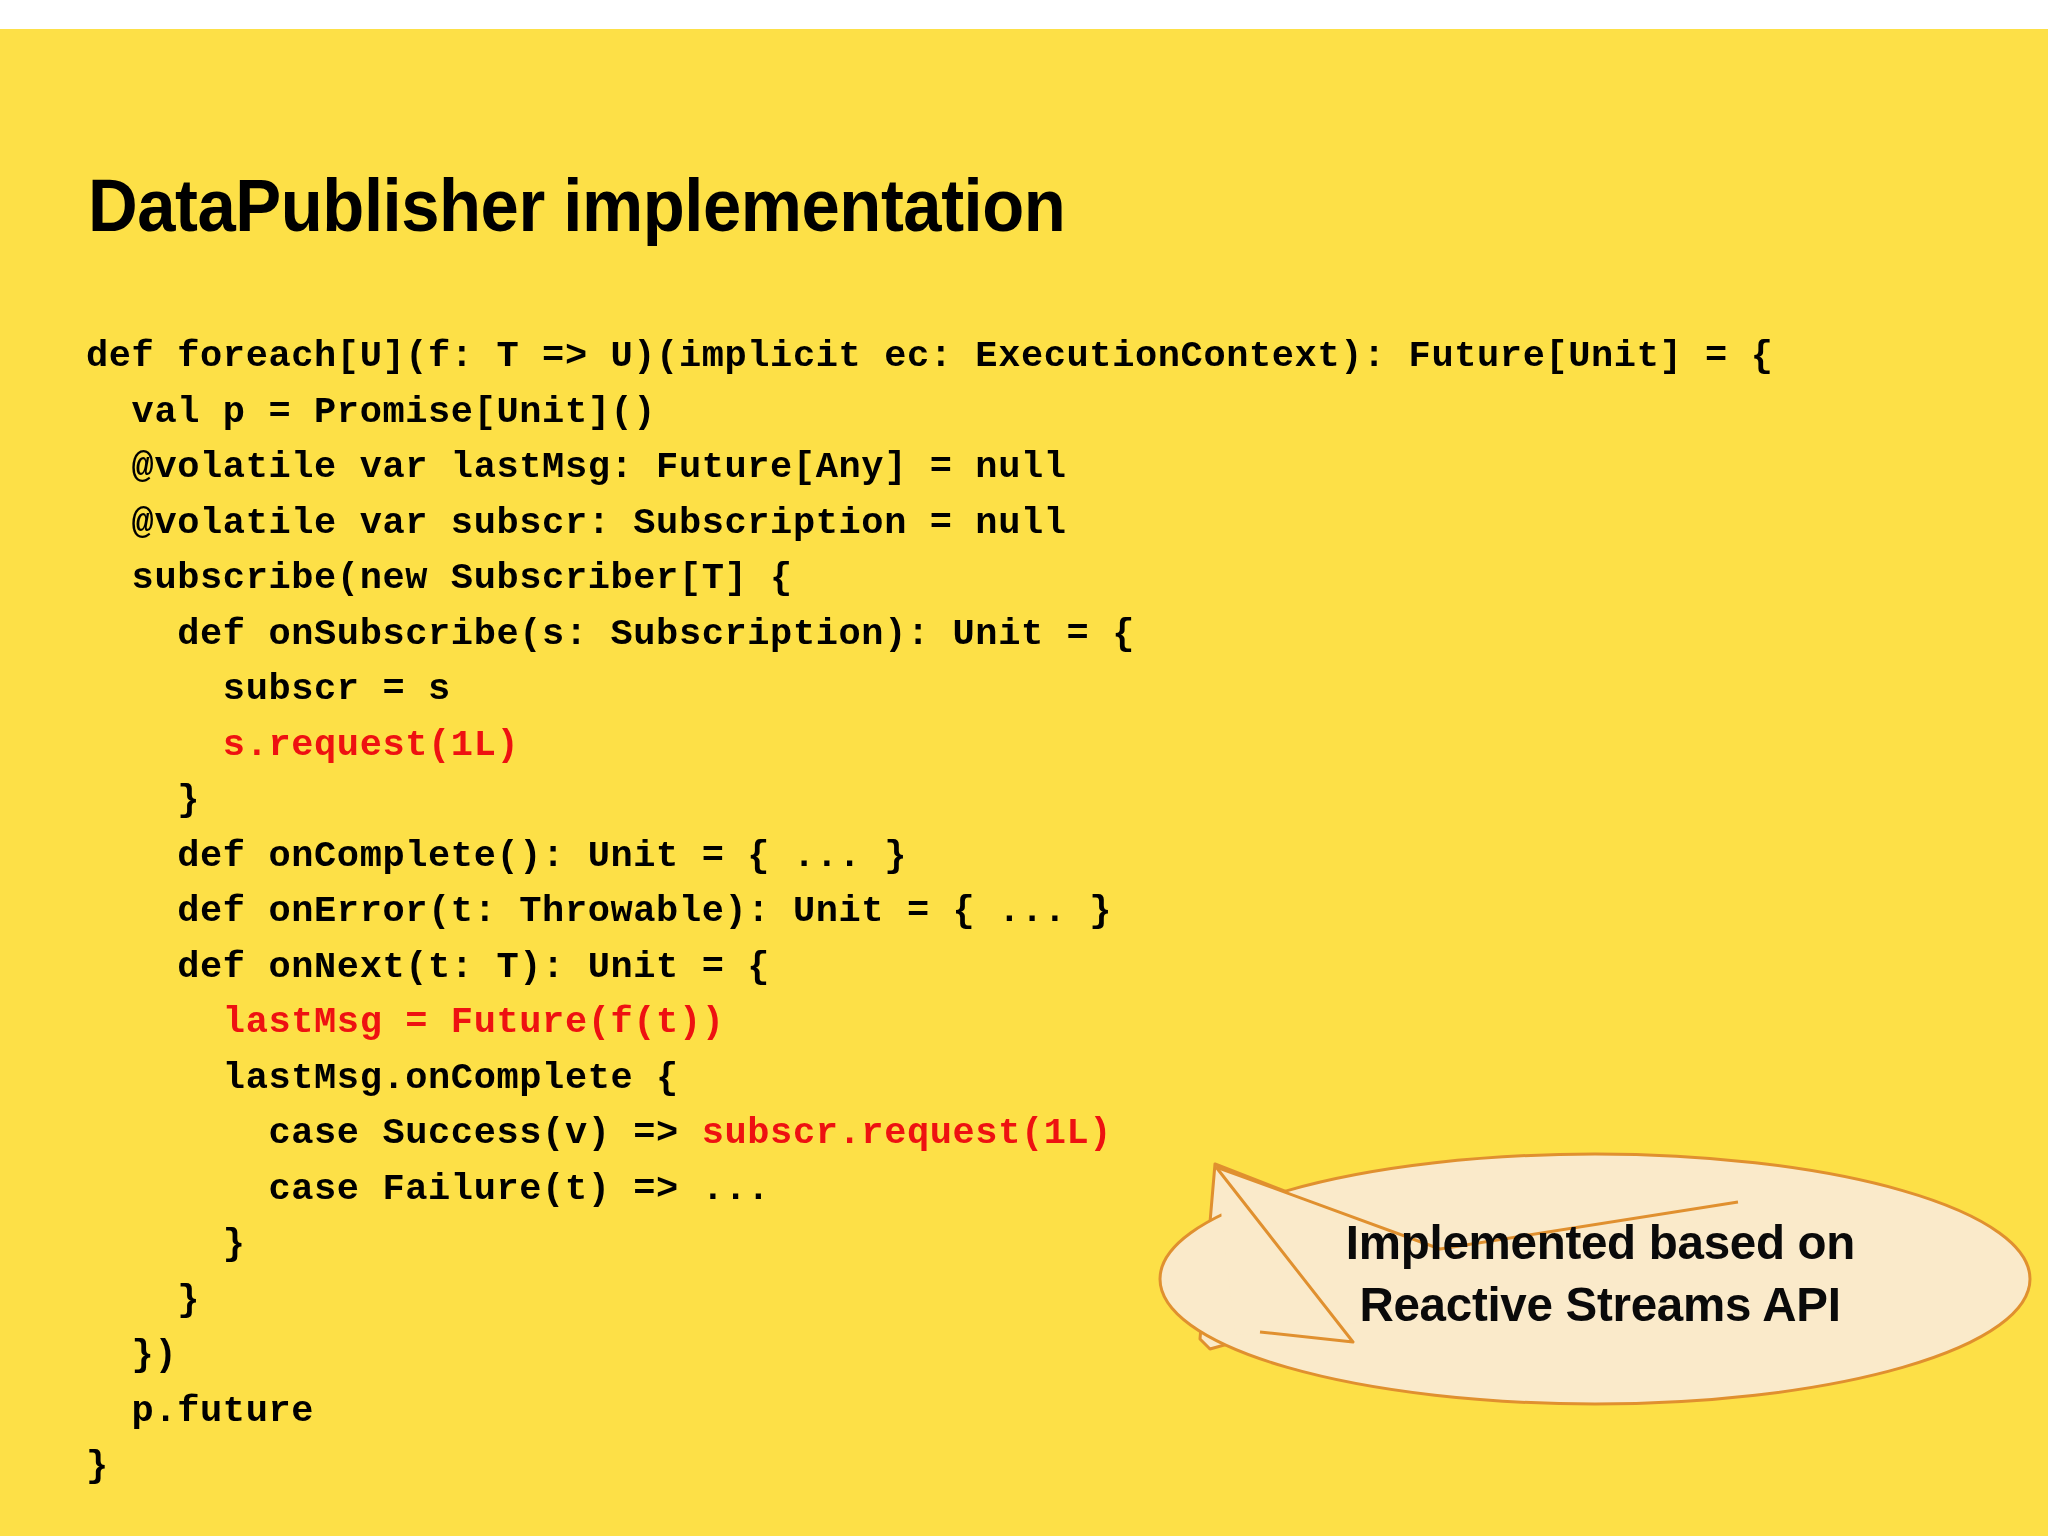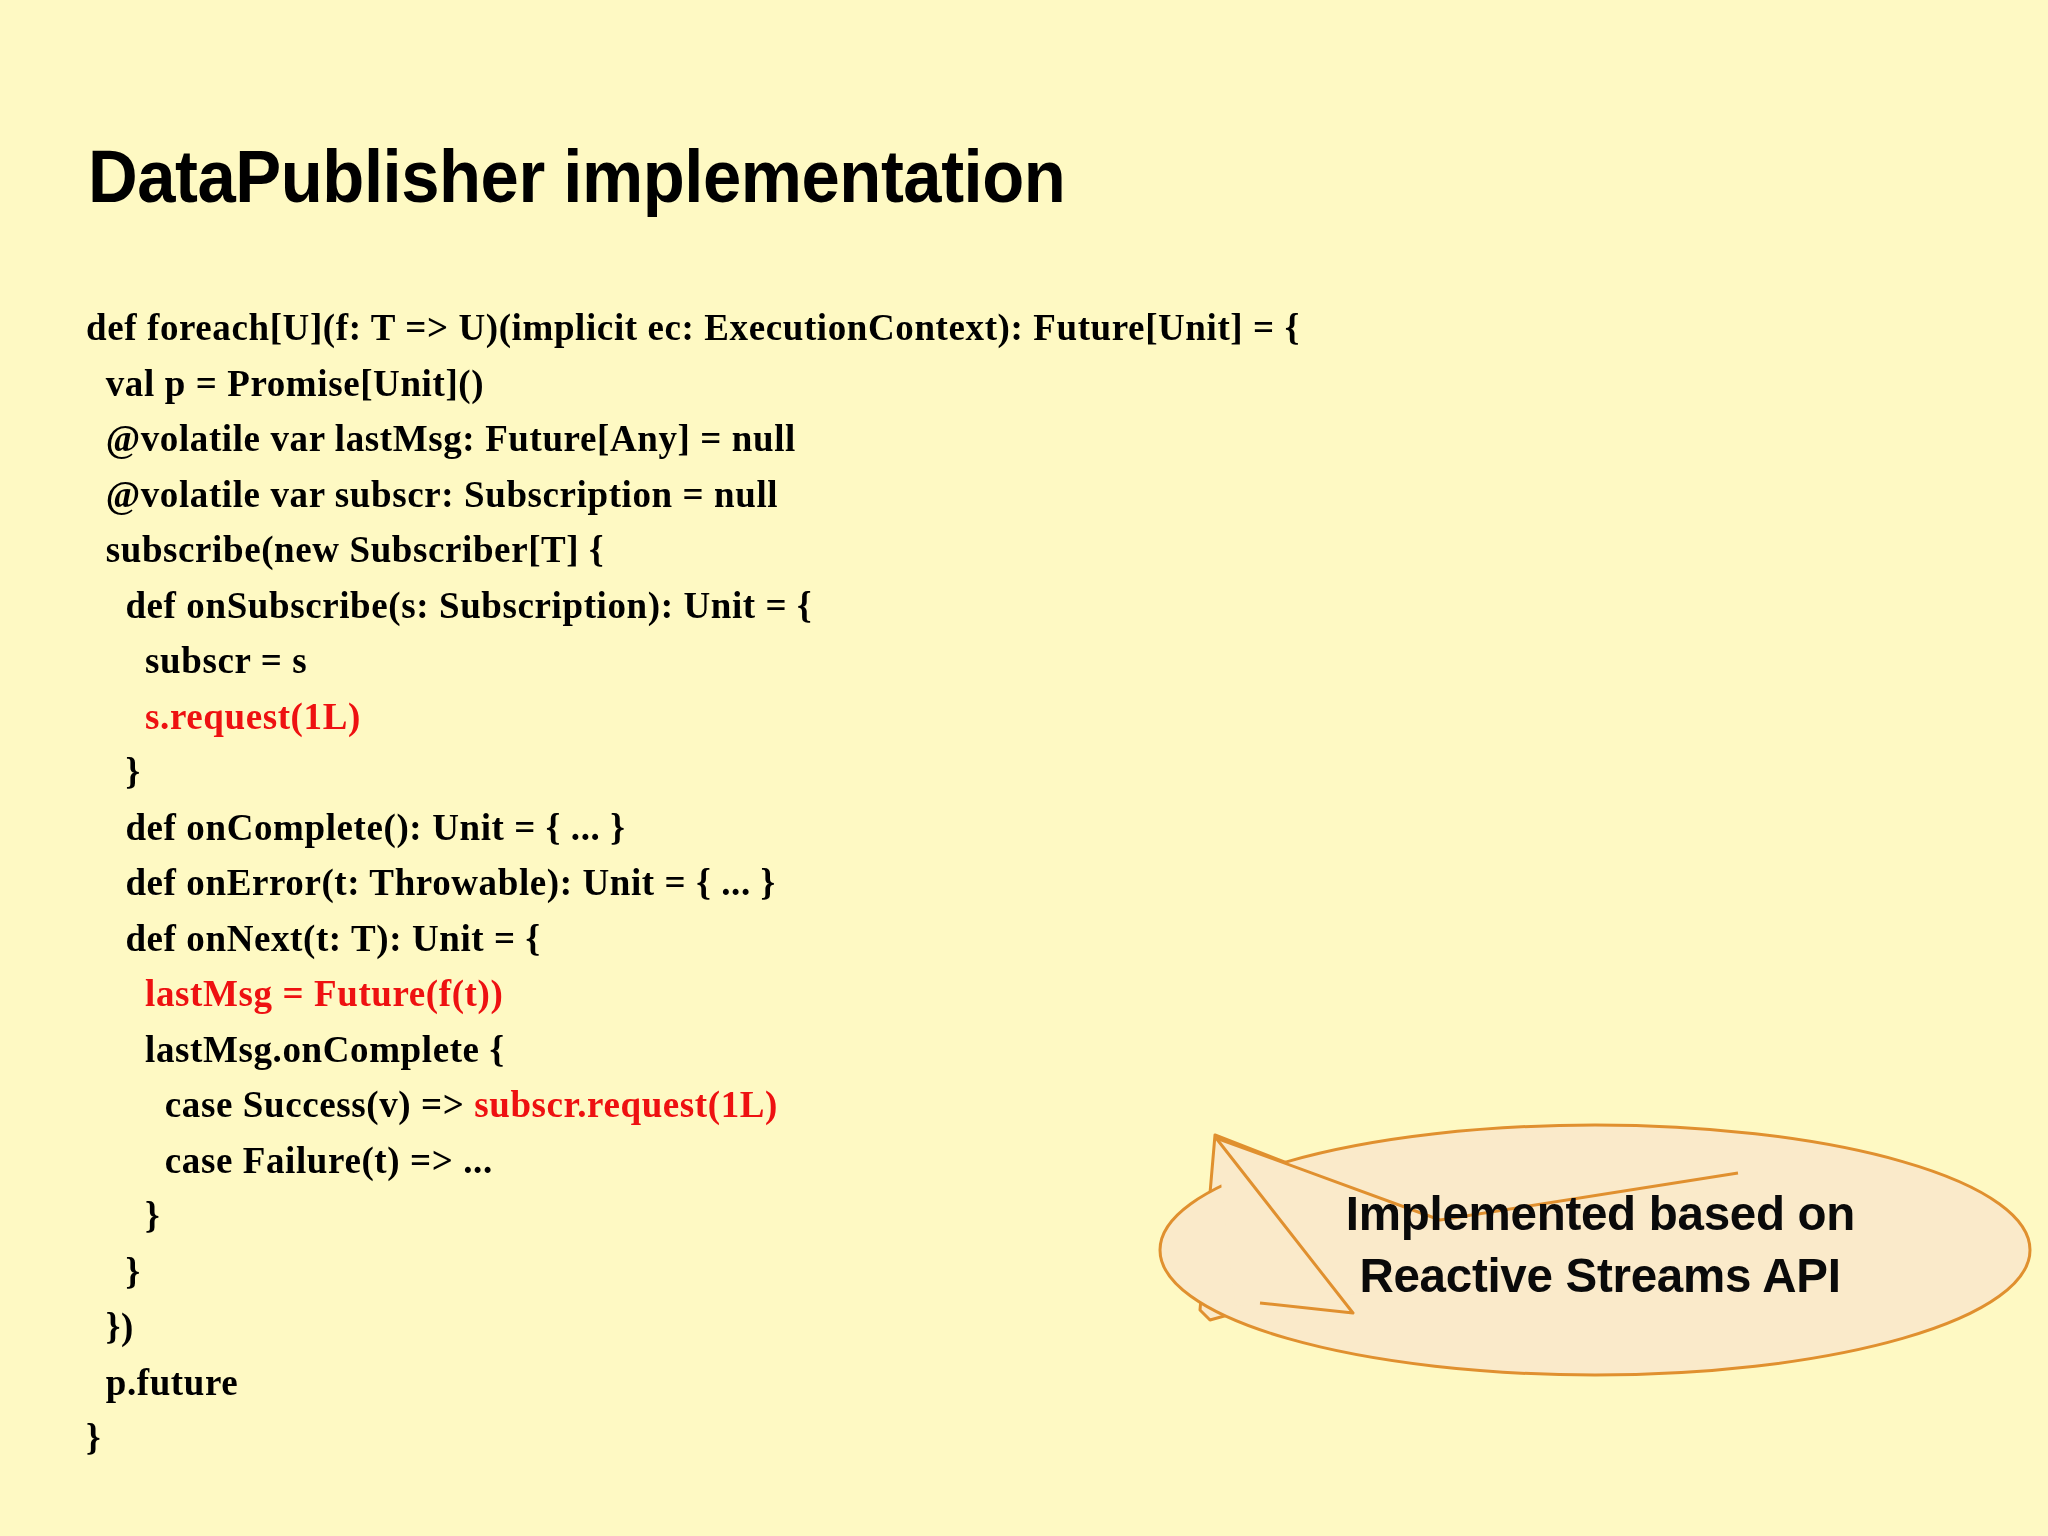--- a/index.html
+++ b/index.html
@@ -11,21 +11,22 @@
     width: 2048px;
     height: 1536px;
     position: relative;
     overflow: hidden;
     font-family: "Liberation Sans", sans-serif;
   }
 
   #slide {
     position: absolute;
     inset: 0;
-    background: #fef9c3;
+    background: #fde047;
+    margin-top: 29px;
   }
 
   
   #slide-title {
     position: absolute;
     left: 88px;
     top: 140px;
     font-family: "Liberation Sans", sans-serif;
     font-weight: bold;
     font-size: 74px;
@@ -35,21 +36,21 @@
     transform: scaleX(0.93);
     transform-origin: left top;
     white-space: nowrap;
   }
 
   
   #code-block {
     position: absolute;
     left: 86px;
     top: 300px;
-    font-family: Liberation Serif, serif;
+    font-family: Liberation Mono, monospace;
     font-weight: bold;
     font-size: 37px;
     line-height: 55.5px;
     color: #000000;
     white-space: pre;
     letter-spacing: 0.6px;
   }
   .code-line {
     height: 55.5px;
     white-space: pre;

